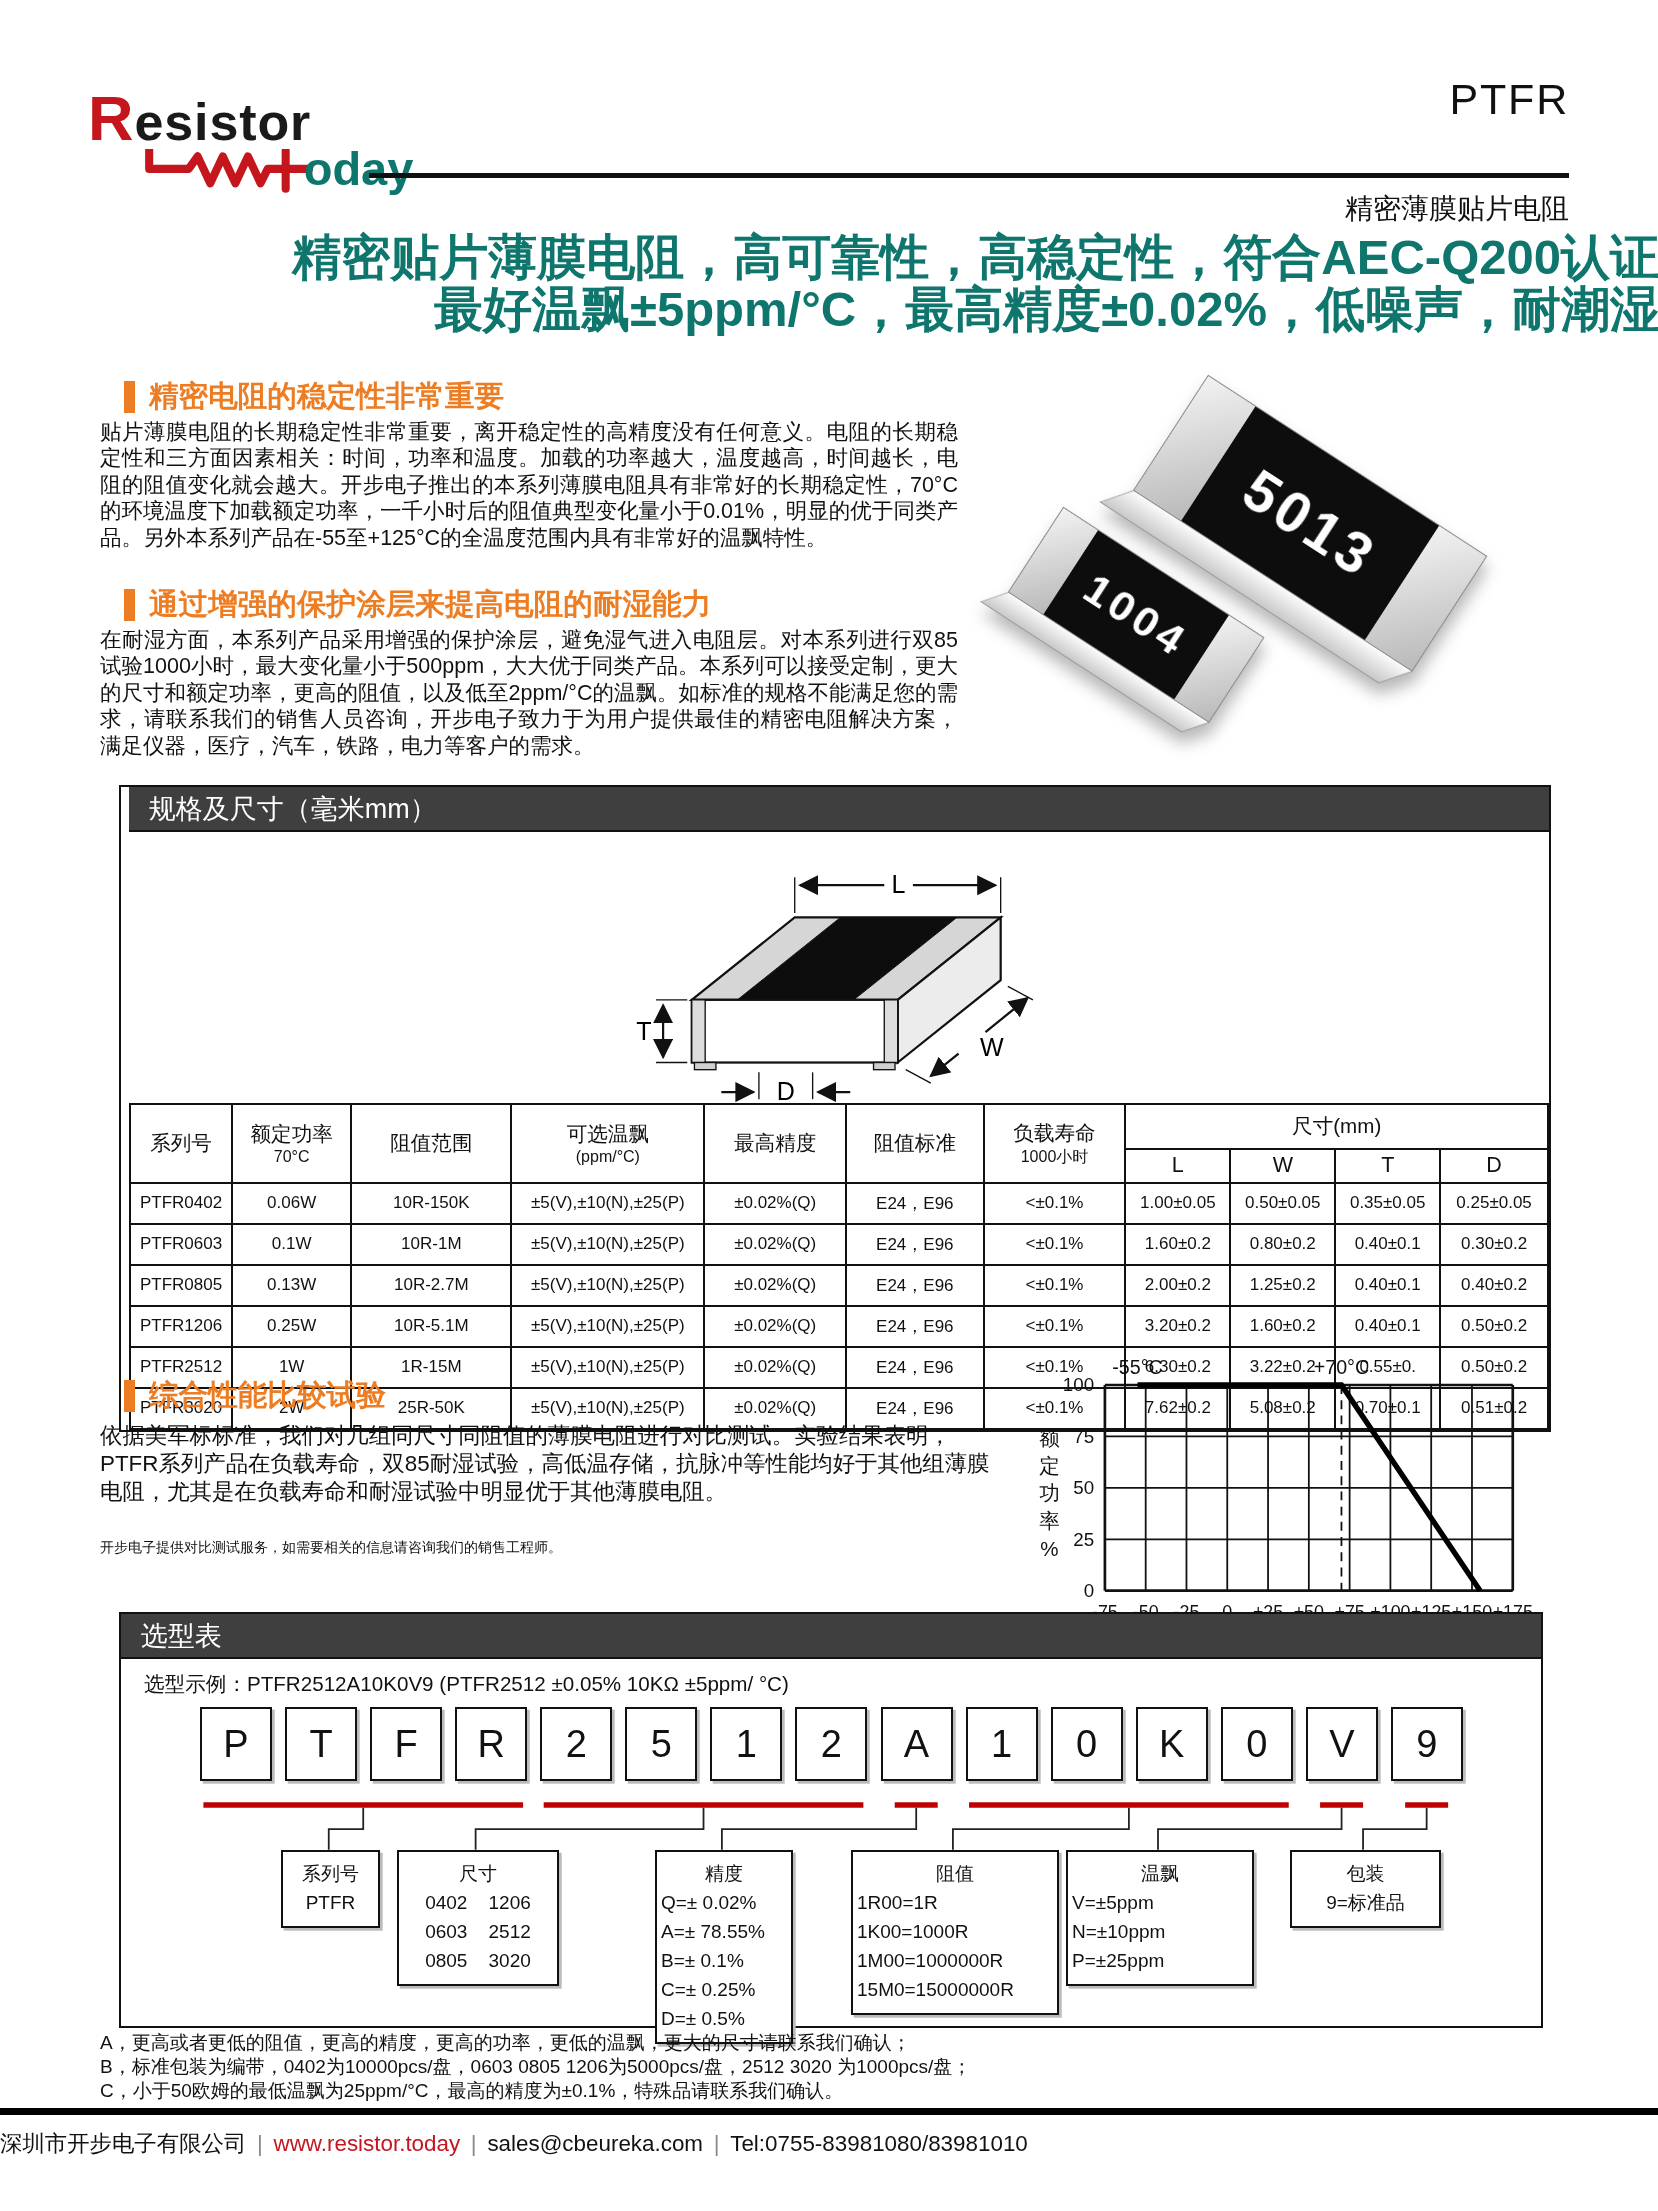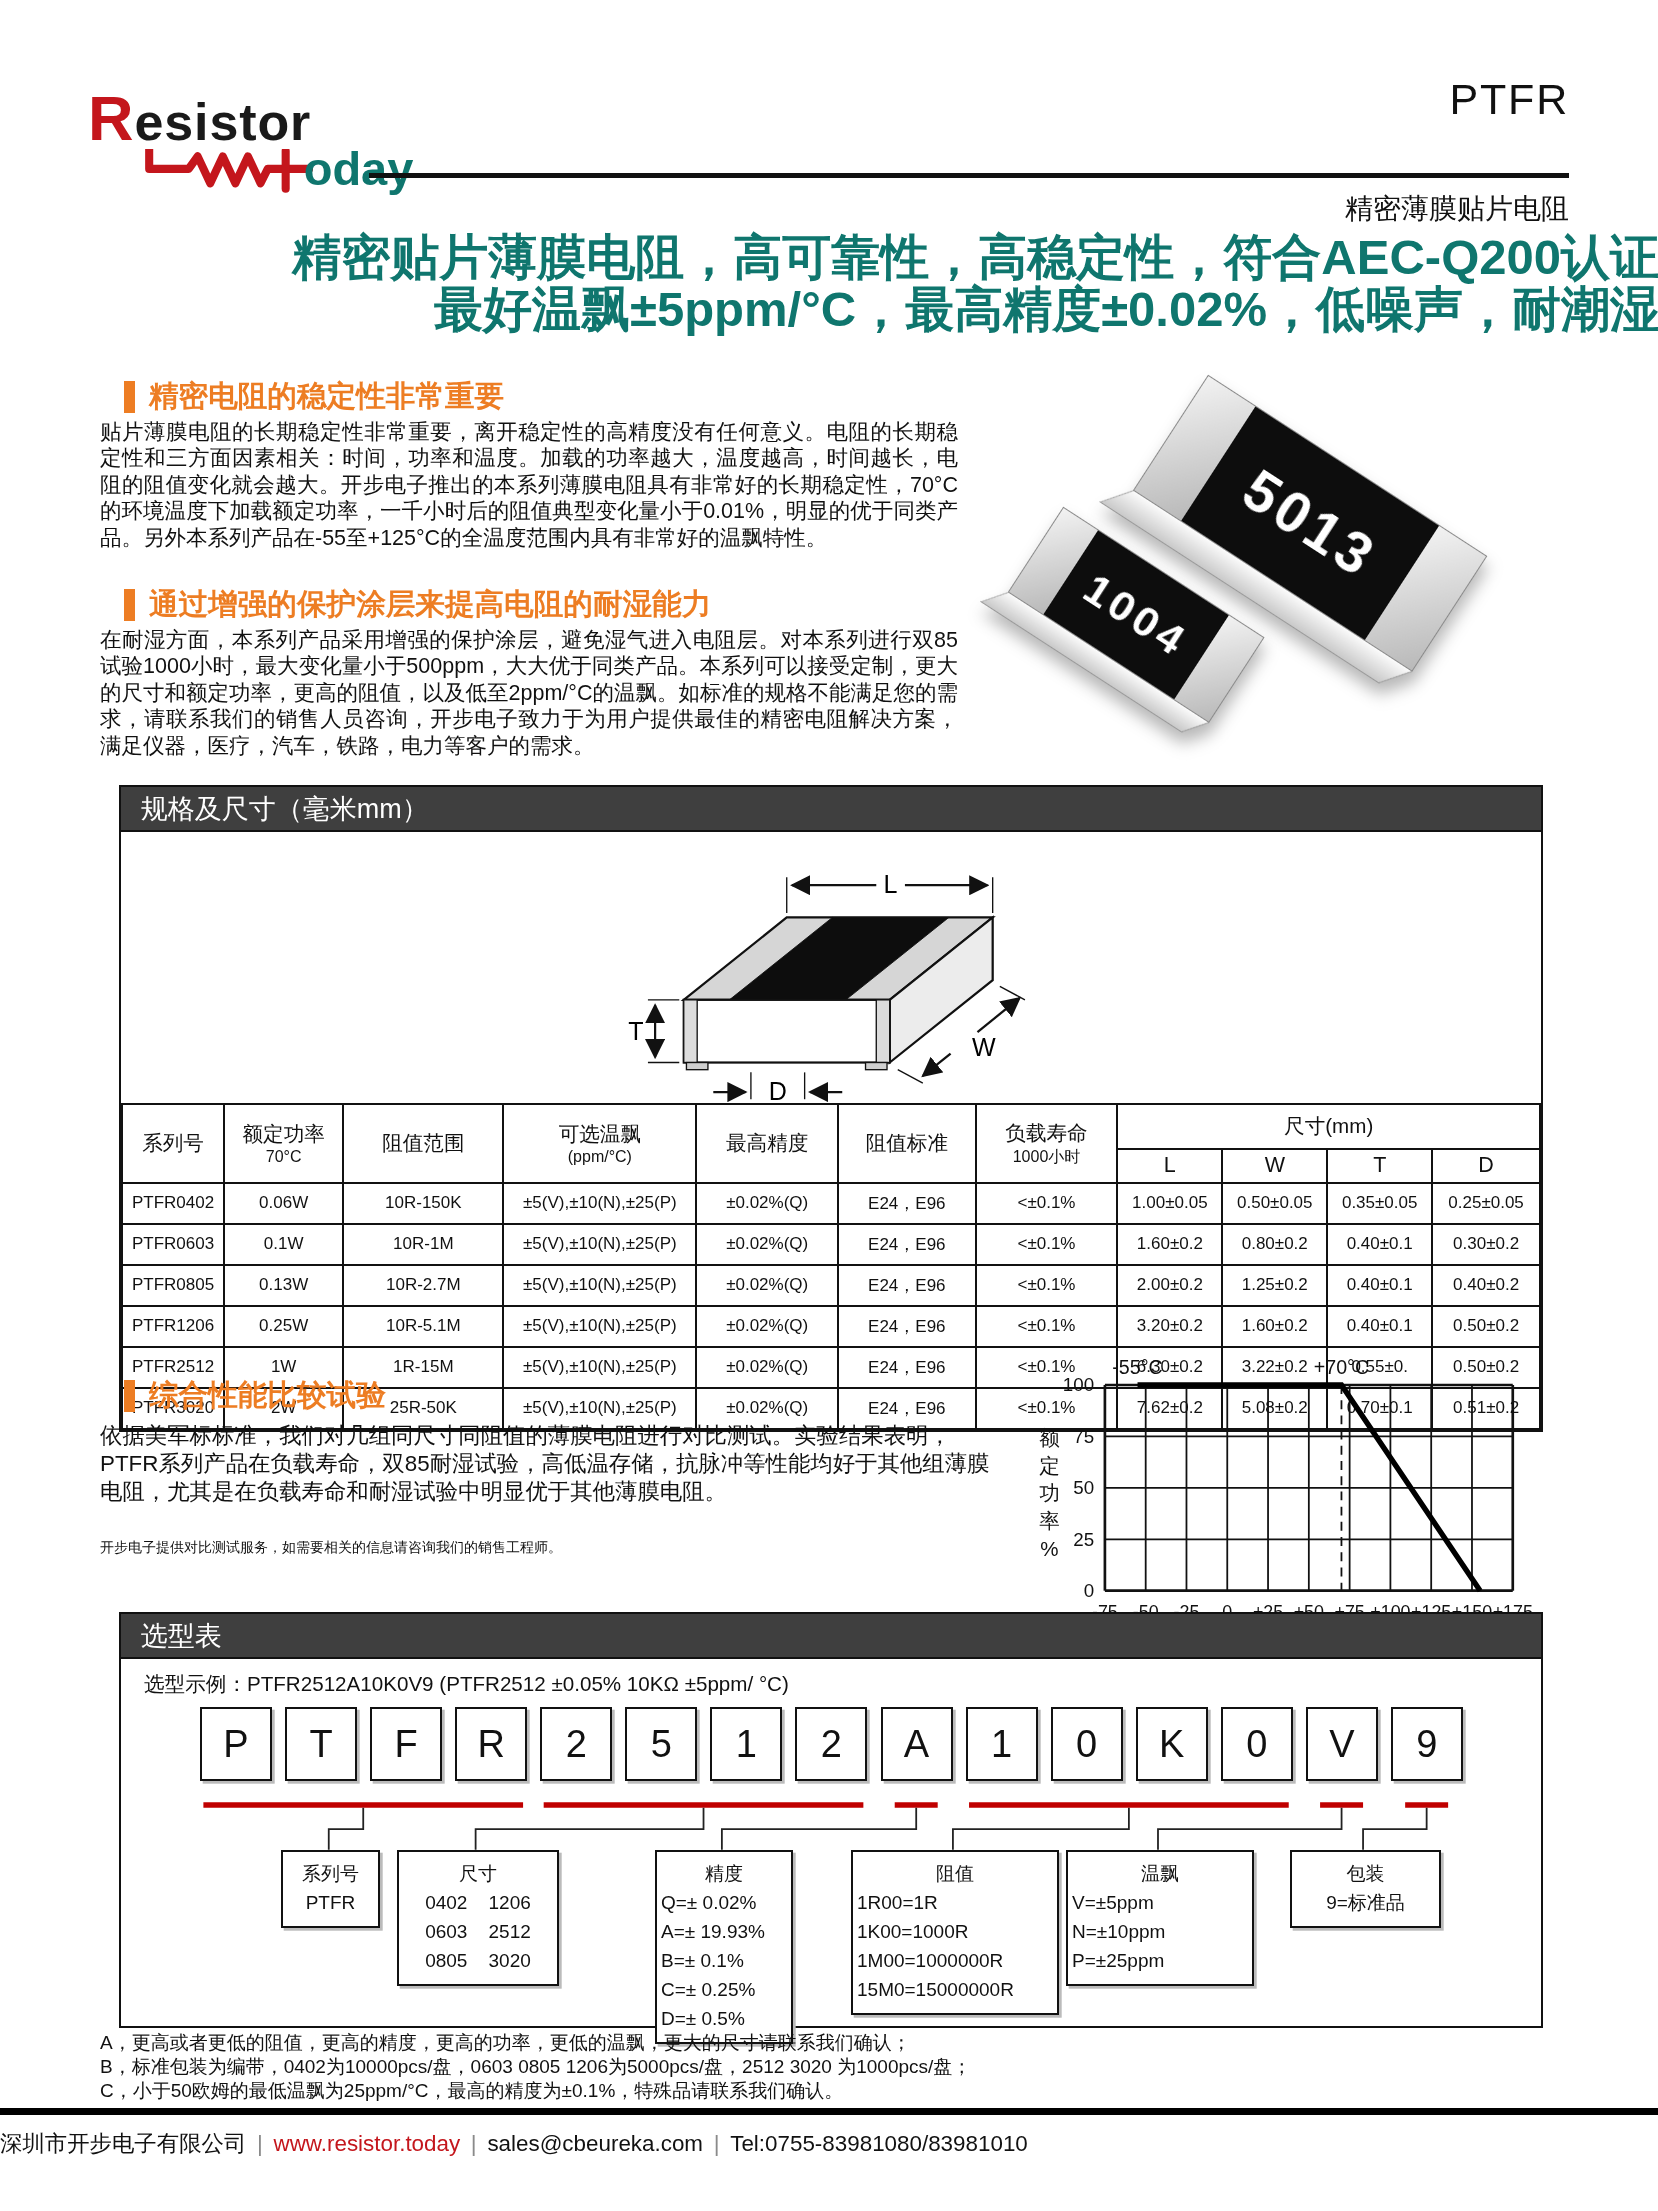--- a/index.html
+++ b/index.html
@@ -103,21 +103,21 @@
     </div>
     <div class="chip-front" style="height:21.5px;"></div>
   </div>
 
   <div class="sec-title" style="left:124px;top:584px;">
     <span class="sec-bar"></span>
     <span>通过增强的保护涂层来提高电阻的耐湿能力</span>
   </div>
   <div class="body-para" style="left:100px;top:627px;width:858px;">在耐湿方面，本系列产品采用增强的保护涂层，避免湿气进入电阻层。对本系列进行双85试验1000小时，最大变化量小于500ppm，大大优于同类产品。本系列可以接受定制，更大的尺寸和额定功率，更高的阻值，以及低至2ppm/°C的温飘。如标准的规格不能满足您的需求，请联系我们的销售人员咨询，开步电子致力于为用户提供最佳的精密电阻解决方案，满足仪器，医疗，汽车，铁路，电力等客户的需求。</div>
 
-  <div class="frame" style="left:119px;top:785px;width:1420px;">
+  <div class="frame" style="left:119px;top:785px;width:1420px;padding-left:8px;">
     <div class="frame-bar">规格及尺寸（毫米mm）</div>
     <svg width="591" height="269" viewBox="0 0 660 300" style="display:block;margin:1.8px auto 0 auto;">
       <defs>
         <marker id="ah" viewBox="0 0 10 10" refX="9" refY="5" markerWidth="9" markerHeight="9" orient="auto-start-reverse">
           <path d="M0,0 L10,5 L0,10 z" fill="#111"></path>
         </marker>
       </defs>
 
       <polygon points="165,185 395,185 510,93 280,93" fill="#d6d6d6" stroke="#111" stroke-width="2.5"></polygon>
       <polygon points="216,185 346,185 461,93 331,93" fill="#0d0d0d" stroke="#111" stroke-width="1"></polygon>
@@ -363,21 +363,21 @@
         </div>
         <div class="lab-box lab-center" style="left: 276px; width: 158px; top: 236px;">
           <div class="lab-title">尺寸</div>
           <div class="lab-line">0402    1206</div>
           <div class="lab-line">0603    2512</div>
           <div class="lab-line">0805    3020</div>
         </div>
         <div class="lab-box" style="left: 534px; width: 134px; top: 236px;">
           <div class="lab-title">精度</div>
           <div class="lab-line">Q=± 0.02%</div>
-          <div class="lab-line">A=± 19.93%</div>
+          <div class="lab-line">A=± 78.55%</div>
           <div class="lab-line">B=± 0.1%</div>
           <div class="lab-line">C=± 0.25%</div>
           <div class="lab-line">D=± 0.5%</div>
         </div>
         <div class="lab-box" style="left: 730px; width: 204px; top: 236px;">
           <div class="lab-title">阻值</div>
           <div class="lab-line">1R00=1R</div>
           <div class="lab-line">1K00=1000R</div>
           <div class="lab-line">1M00=1000000R</div>
           <div class="lab-line">15M0=15000000R</div>

